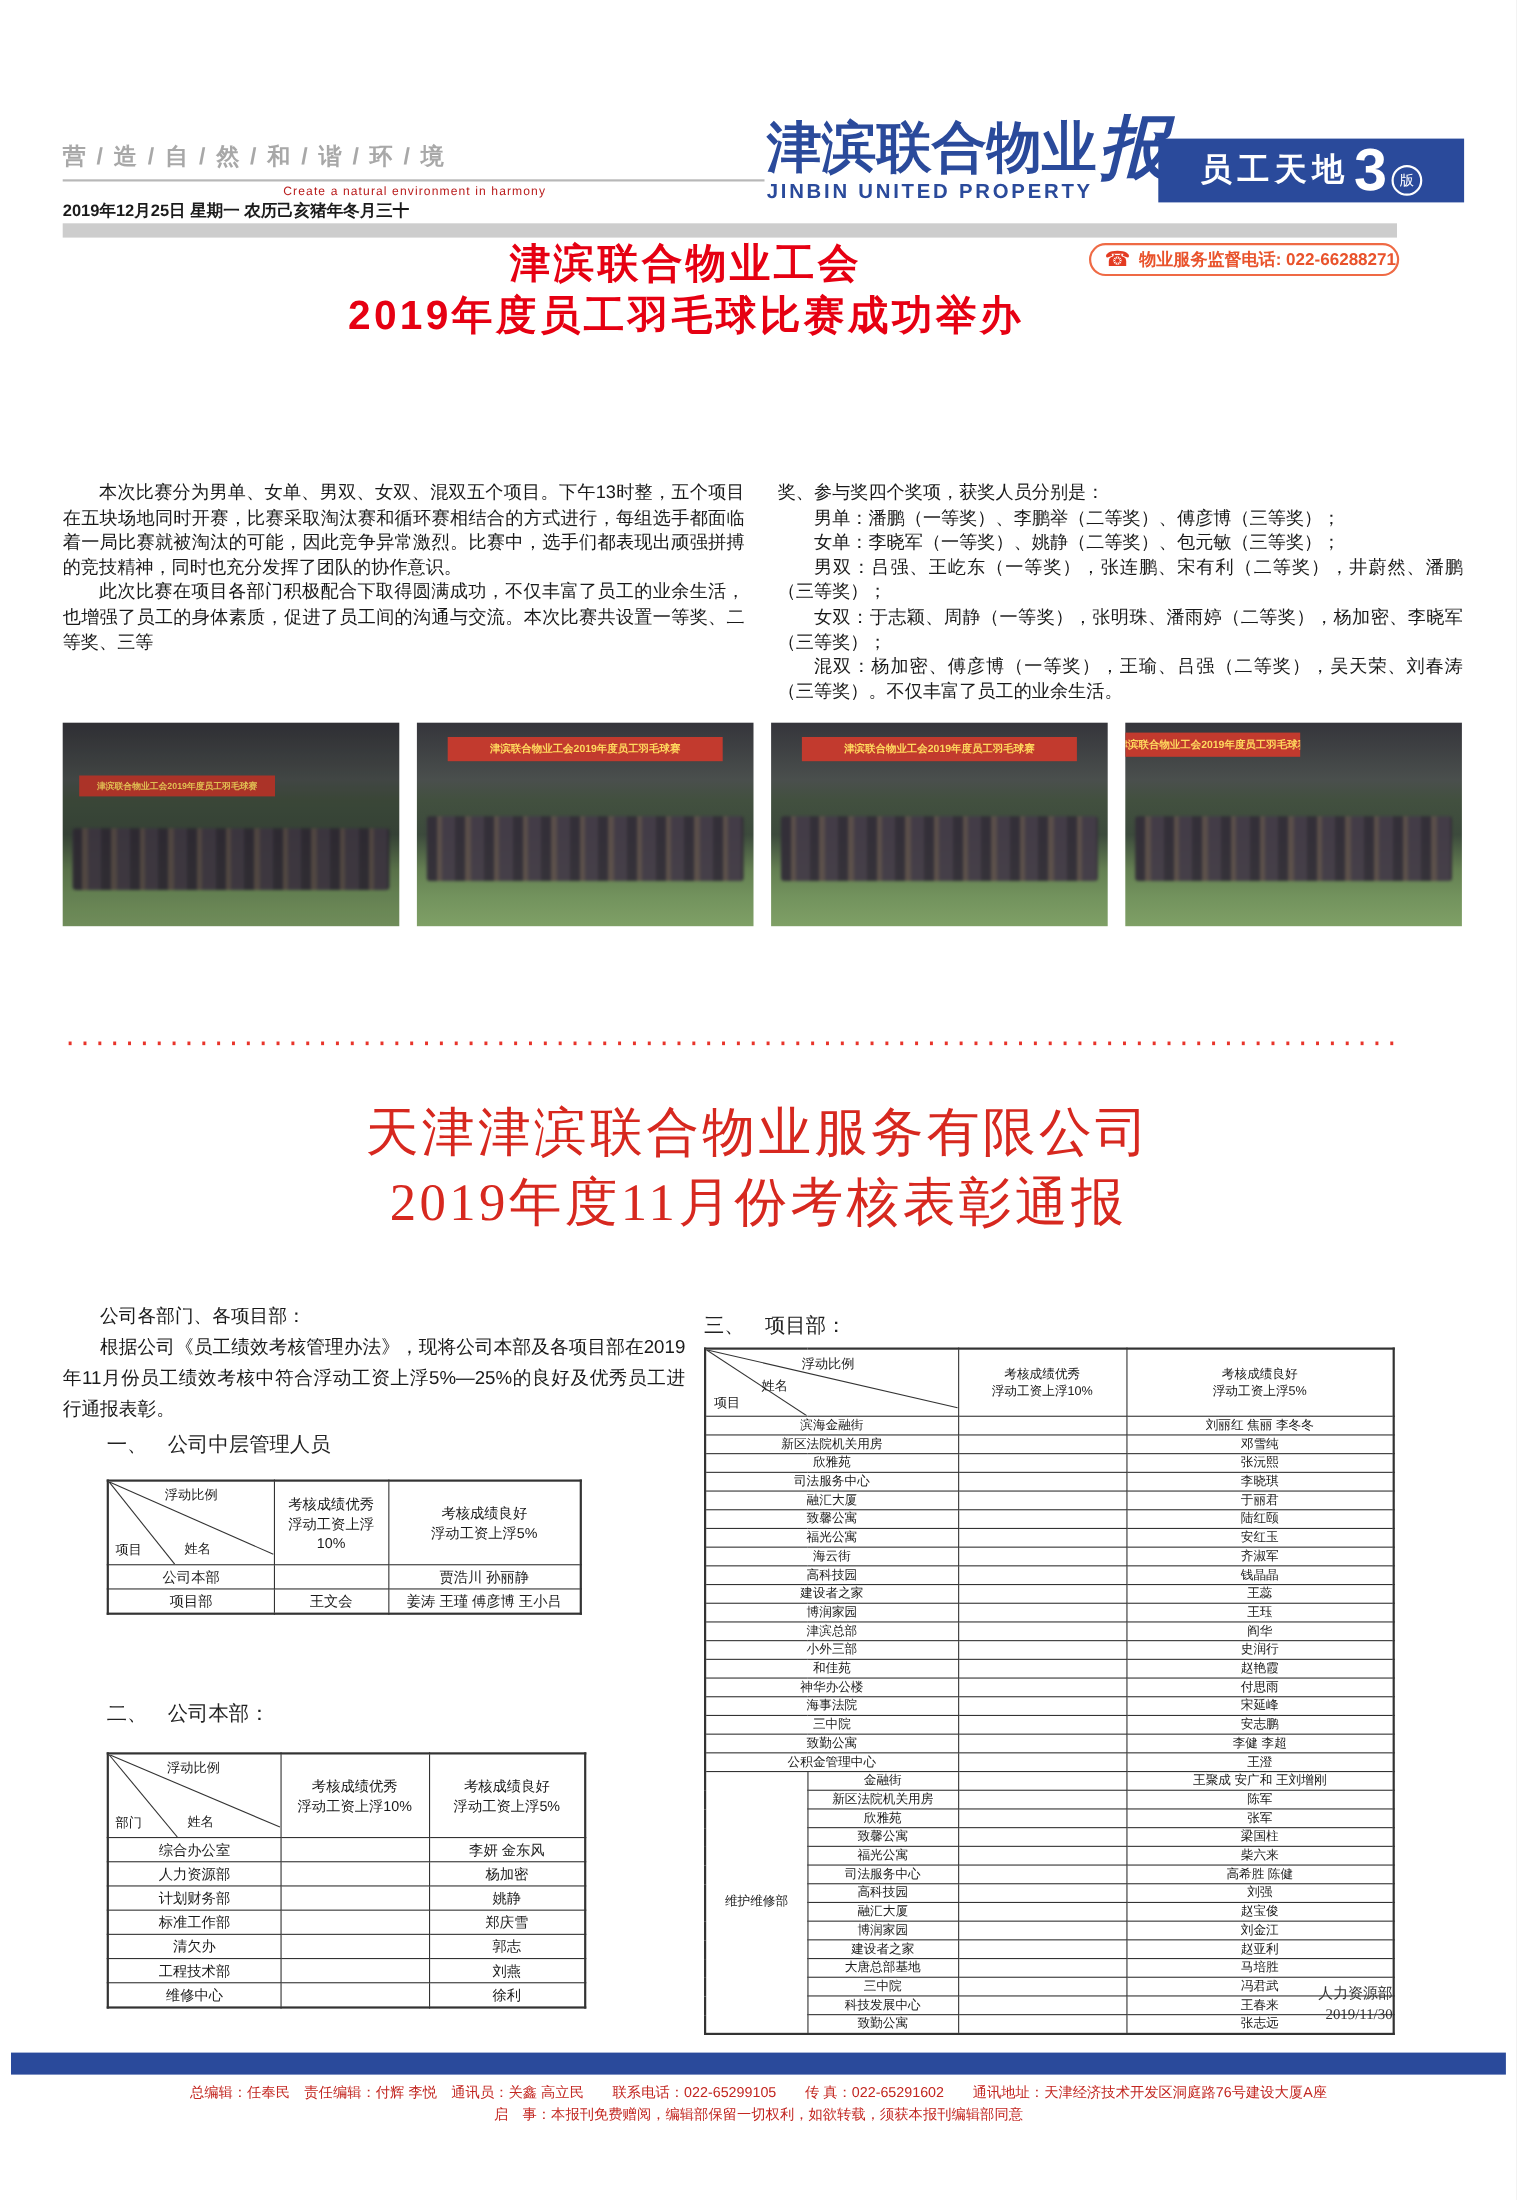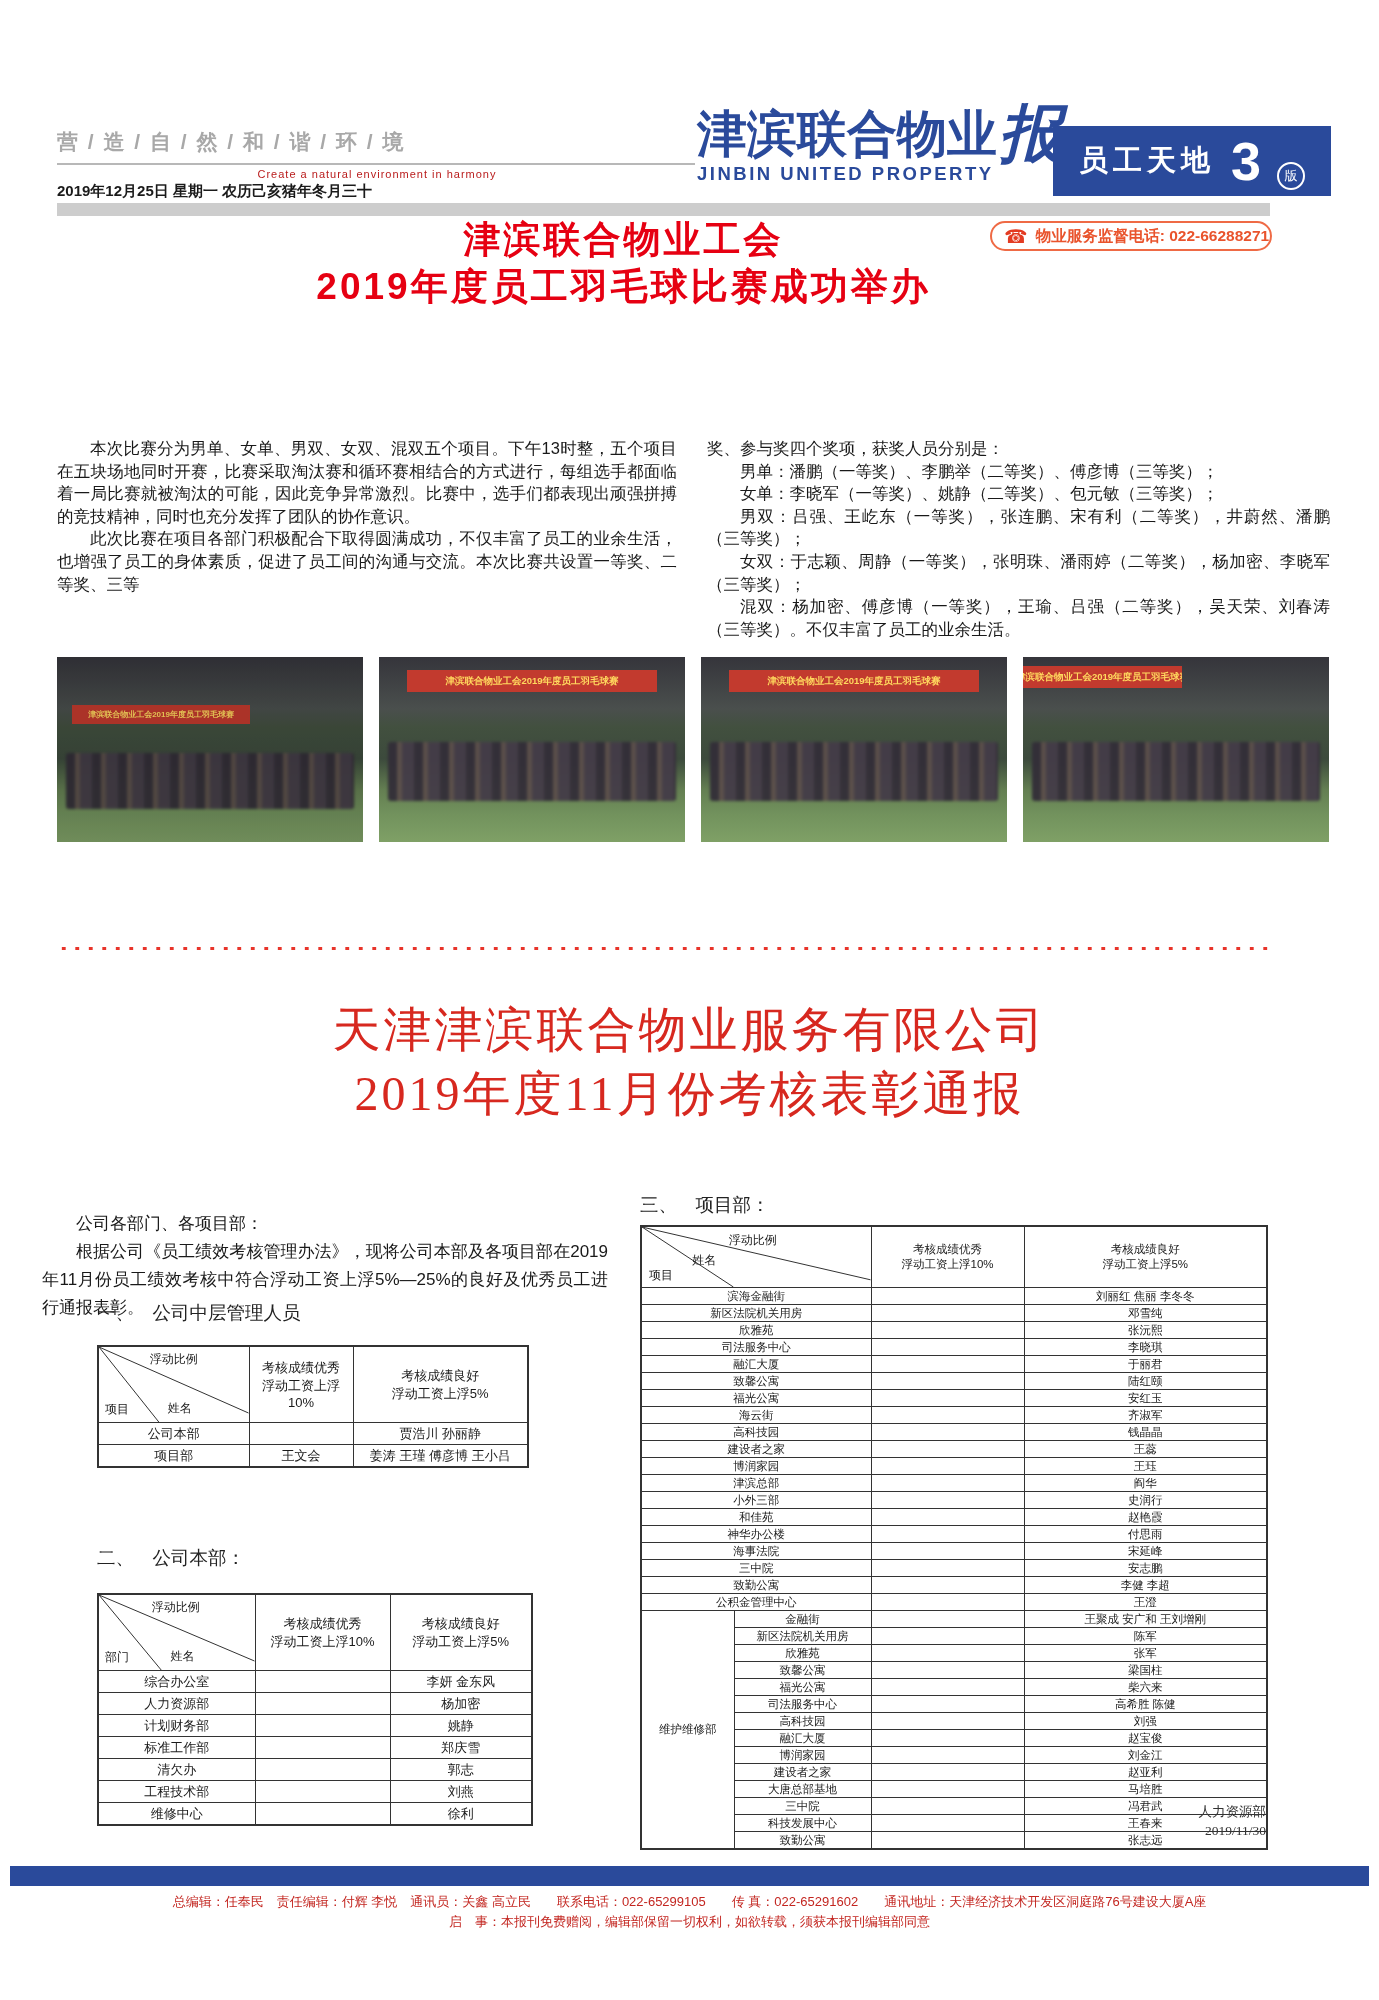--- a/index.html
+++ b/index.html
@@ -8,22 +8,22 @@
   
   .slogan-block{position:absolute;left:57px;top:128px;width:640px;}
   .slogan-cn{font-size:21px;font-weight:bold;color:#a8a8a8;letter-spacing:2px;}
   .slogan-rule{width:638px;height:2px;background:#b8b8b8;margin-top:7px;}
   .slogan-en{font-size:11px;color:#b91c1c;letter-spacing:1px;margin-top:3px;text-align:center;}
   .date-line{font-size:15px;font-weight:bold;color:#1a1a1a;margin-top:2px;}
   .masthead{position:absolute;left:697px;top:106px;width:350px;color:#2a4a9b;}
   .masthead-cn{font-size:50px;font-weight:bold;line-height:56px;white-space:nowrap;display:flex;align-items:flex-end;}
   .masthead-bao{font-family:"Liberation Serif","DejaVu Serif",serif;font-size:63px;line-height:56px;font-weight:bold;font-style:italic;margin-left:2px;}
   .masthead-en{font-size:18.5px;font-weight:bold;letter-spacing:2.5px;margin-top:1px;white-space:nowrap;}
-  .section-box{position:absolute;left:1053px;top:126px;width:278px;height:70px;background:#2a4a9b;
-               display:flex;align-items:center;justify-content:center;gap:16px;color:#fff;}
+  .section-box{position:absolute;left:1053px;top:126px;width:278px;height:58px;background:#2a4a9b;
+               display:flex;align-items:center;justify-content:center;gap:4px;color:#fff;}
   .sec-label{font-size:29px;font-weight:bold;letter-spacing:5px;}
   .sec-num{font-size:54px;font-weight:bold;line-height:54px;}
   .sec-ban{width:24px;height:24px;border:2px solid #fff;border-radius:50%;font-size:13px;line-height:24px;text-align:center;align-self:flex-end;margin-bottom:6px;}
   .gray-band{position:absolute;left:57px;top:203px;width:1213px;height:13px;background:#cdcdcd;}
   .hotline{position:absolute;left:990px;top:221px;width:282px;height:30px;border:2px solid #ef6a45;border-radius:17px;
            display:flex;align-items:center;gap:8px;padding:0 12px;color:#e9532c;font-size:15.5px;font-weight:bold;box-sizing:border-box;white-space:nowrap;}
   .phone-glyph{font-size:19px;color:#e33b22;line-height:1;}
   
   .a1-title{position:absolute;left:0;top:216px;width:1247px;text-align:center;color:#e60012;
             font-weight:bold;font-size:37px;line-height:47px;letter-spacing:3px;}
@@ -44,21 +44,21 @@
              display:flex;align-items:center;justify-content:center;overflow:hidden;}
   .ph-banner span{color:#ffd95e;font-size:9.5px;font-weight:bold;white-space:nowrap;}
   .p1 .ph-banner{top:26%;left:5%;right:auto;width:58%;height:10%;}
   .p1 .ph-banner span{font-size:8px;}
   .p4 .ph-banner{top:5%;left:0;right:auto;width:52%;}
   
   .dotted{position:absolute;left:57px;top:946px;width:1218px;height:5px;
           background-image:radial-gradient(circle 1.8px at 50% 50%,#e8342a 98%,transparent);background-size:13.5px 5px;background-repeat:repeat-x;}
   .a2-title{position:absolute;left:0;top:998px;width:1379px;text-align:center;color:#d7281f;
             font-family:"Liberation Serif","DejaVu Serif",serif;font-weight:normal;font-size:48px;line-height:64px;letter-spacing:3px;}
-  .a2-intro{position:absolute;left:42px;top:1183px;width:566px;margin-top:27px;}
+  .a2-intro{position:absolute;left:57px;top:1183px;width:566px;}
   .a2-intro p{margin:0;font-size:17px;line-height:28px;text-indent:2em;text-align:justify;color:#191919;}
   .sec-heading{position:absolute;font-size:18.5px;color:#222;}
   .h-mgmt{left:97px;top:1300px;}
   .h-hq{left:97px;top:1545px;}
   .h-proj{left:640px;top:1192px;}
   
   table{border-collapse:collapse;position:absolute;table-layout:fixed;background:#fff;}
   th,td{border:1px solid #333;text-align:center;vertical-align:middle;padding:0 2px;overflow:hidden;}
   table{border:2px solid #333;}
   th{font-weight:normal;white-space:pre-line;}

